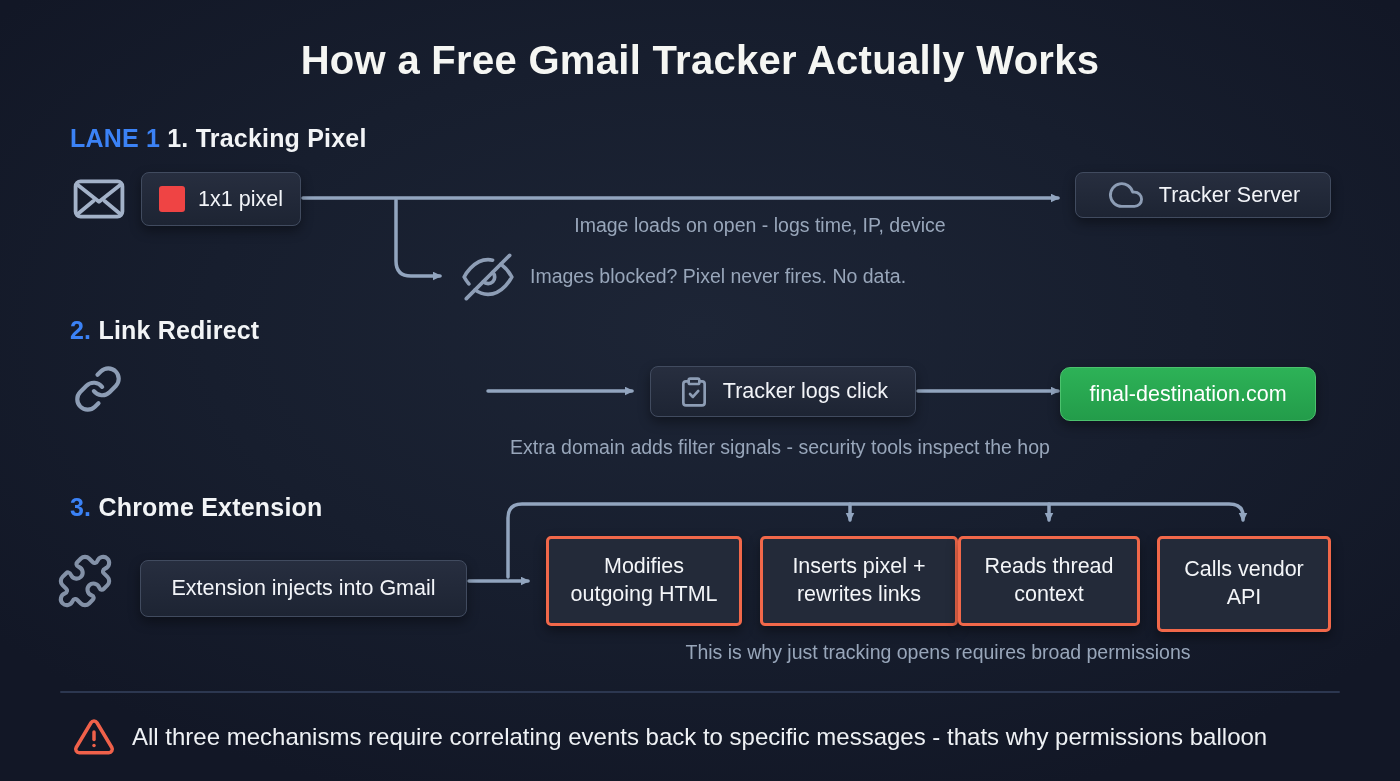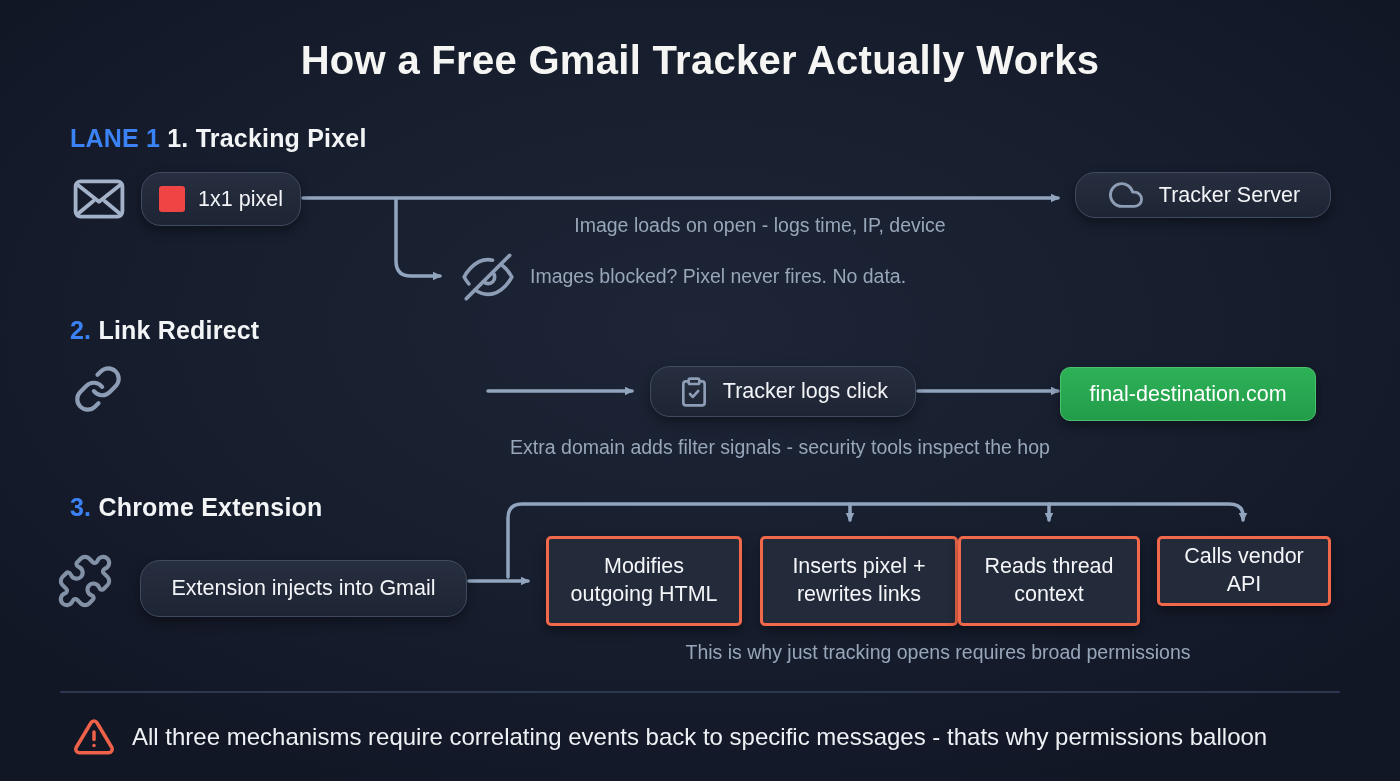--- a/index.html
+++ b/index.html
@@ -13,21 +13,21 @@
   #title{
     left:0;top:38px;width:1400px;text-align:center;
     font-size:40px;font-weight:800;color:#f5f6f3;letter-spacing:.3px;
   }
   .lane-heading{font-size:25px;font-weight:800;letter-spacing:.2px;white-space:nowrap;}
   .lane-heading .num{color:#3b82f6;}
   .lane-heading .txt{color:#f2f4f6;}
   .node{
     display:flex;align-items:center;justify-content:center;gap:13px;
     background:linear-gradient(180deg,#272e3f 0%,#1d2433 100%);
-    border:1.5px solid #414b5f;border-radius:20px;
+    border:1.5px solid #414b5f;border-radius:8px;
     color:#f2f4f8;font-size:21.5px;
     box-shadow:0 5px 12px rgba(0,0,0,.38);
     box-sizing:border-box;
   }
   .node-green{
     display:flex;align-items:center;justify-content:center;
     background:linear-gradient(180deg,#2db257 0%,#239c4a 100%);
     border:1.5px solid #4cc26e;border-radius:10px;
     color:#ffffff;font-size:21.5px;
     box-shadow:0 5px 12px rgba(0,0,0,.38);box-sizing:border-box;
@@ -157,21 +157,21 @@
 
   <div class="abs action-box" style="left:546px;top:536px;width:196px;height:90px;">
     <span>Modifies outgoing HTML</span>
   </div>
   <div class="abs action-box" style="left:760px;top:536px;width:198px;height:90px;">
     <span>Inserts pixel + rewrites links</span>
   </div>
   <div class="abs action-box" style="left:958px;top:536px;width:182px;height:90px;">
     <span>Reads thread context</span>
   </div>
-  <div class="abs action-box" style="left:1157px;top:536px;width:174px;height:70px;">
+  <div class="abs action-box" style="left:1157px;top:536px;width:174px;height:96px;">
     <span>Calls vendor API</span>
   </div>
 
   <div class="abs caption" style="left:638px;top:641px;width:600px;">This is why just tracking opens requires broad permissions</div>
 
   <div id="divider" class="abs"></div>
 
   <div class="abs icon" style="left:73px;top:716px;width:42px;height:42px;color:#f0614a;">
     <svg width="42" height="42" viewBox="0 0 24 24" stroke="currentColor" stroke-width="2" fill="none" stroke-linecap="round" stroke-linejoin="round">
       <path d="M10.29 3.86 1.82 18a2 2 0 0 0 1.71 3h16.94a2 2 0 0 0 1.71-3L13.71 3.86a2 2 0 0 0-3.42 0z"></path>

